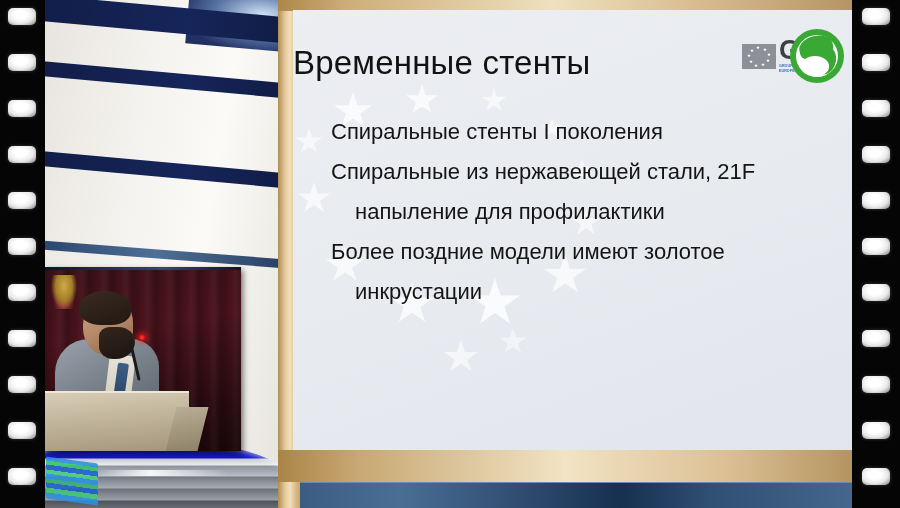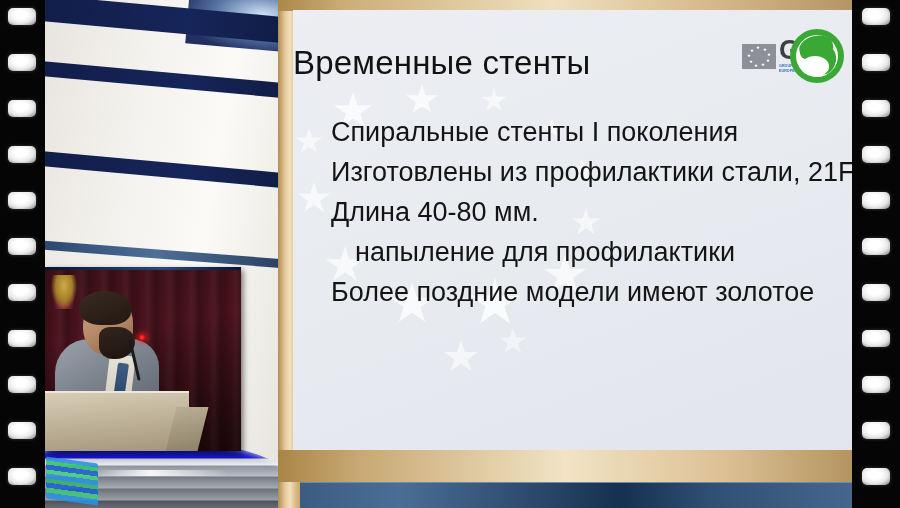--- a/index.html
+++ b/index.html
@@ -391,21 +391,21 @@
     z-index: 4;
   }
   #slide-body {
     position: absolute;
     left: 38px;
     right: 20px;
     top: 102px;
     z-index: 4;
   }
   .body-line {
-    font-size: 27px;
+    font-size: 22px;
     color: #141414;
     line-height: 40px;
     white-space: nowrap;
   }
   .body-line.indent { padding-left: 24px; }
 </style>
 </head>
 <body>
 
 <div id="stage">
@@ -483,24 +483,24 @@
           <span class="swirl-b"></span>
           <span class="cut"></span>
           <span class="dot"></span>
         </div>
       </div>
 
       <div id="slide-title">Временные стенты</div>
 
       <div id="slide-body">
         <div class="body-line">Спиральные стенты I поколения</div>
-        <div class="body-line">Изготовлены из профилактики стали, 21F</div>
-        <div class="body-line">Длина 40-80 мм.</div>
+        <div class="body-line">Спиральные из нержавеющей стали, 21F</div>
         <div class="body-line indent">напыление для профилактики</div>
         <div class="body-line">Более поздние модели имеют золотое</div>
+        <div class="body-line indent">инкрустации</div>
       </div>
     </div>
 
     <div class="gold-bottom"></div>
     <div class="blue-bar"></div>
   </div>
 
   <div class="filmstrip left" id="strip-left">
       <div class="sprocket" style="top: 8px;"></div>
       <div class="sprocket" style="top: 54px;"></div>

